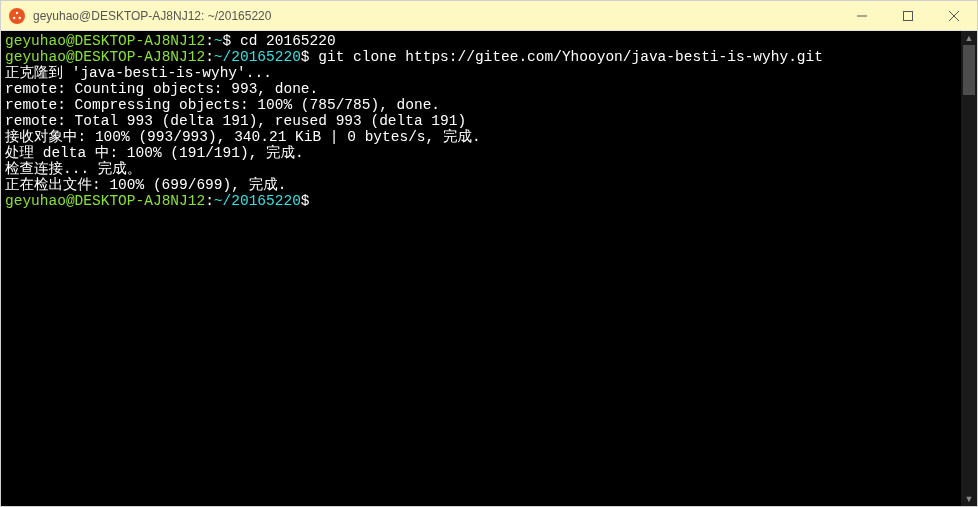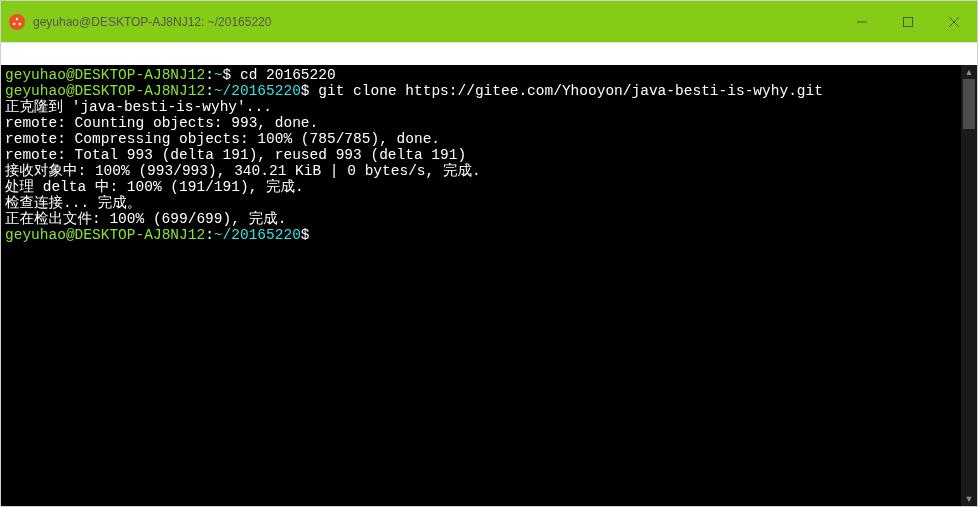--- a/index.html
+++ b/index.html
@@ -11,22 +11,22 @@
       overflow: hidden;
     }
     .window {
       width: 978px;
       height: 507px;
       display: flex;
       flex-direction: column;
       border: 1px solid #d0d0d0;
     }
     .titlebar {
-      height: 42px;
-      background: #84cc16;
+      height: 30px;
+      background: #fef9c3;
       display: flex;
       align-items: center;
       padding-left: 8px;
       border-bottom: 1px solid #e0e0e0;
     }
     .titlebar-icon {
       width: 16px;
       height: 16px;
       border-radius: 50%;
       background: #E95420;
@@ -54,21 +54,20 @@
       justify-content: center;
       color: #555;
       font-size: 10px;
     }
     .win-btn svg { stroke: #555; }
     .terminal-wrap {
       flex: 1;
       background: #000000;
       display: flex;
       position: relative;
-      margin-top: 22px;
     }
     .terminal {
       flex: 1;
       padding: 2px 4px;
       font-family: "Consolas", "Courier New", monospace;
       font-size: 14.5px;
       line-height: 16px;
       white-space: pre;
       color: #ffffff;
       overflow: hidden;

